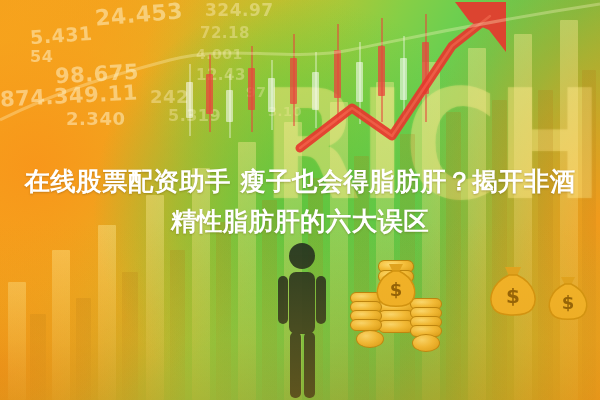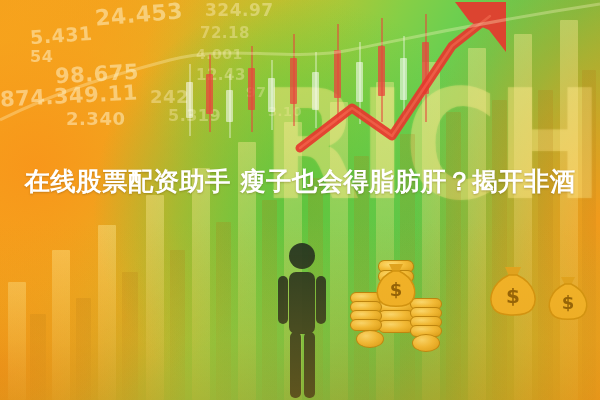--- a/index.html
+++ b/index.html
@@ -348,15 +348,16 @@
   <svg class="bag" style="left:544px; top:272px;" width="48" height="52" viewBox="0 0 48 52">
     <path d="M17 5 L31 5 L27 13 L21 13 Z" fill="#e0a41f"></path>
     <path d="M21 12 C6 19, 2 33, 8 42 C13 49, 35 49, 40 42 C46 33, 42 19, 27 12 Z" fill="#f2b429" stroke="#d0930f" stroke-width="1.5"></path>
     <text x="24" y="37" font-family="DejaVu Sans, sans-serif" font-size="18" font-weight="bold" fill="#8a5c05" text-anchor="middle">$</text>
   </svg>
 
   <div class="bg-bottom-shade"></div>
 
   <div class="headline">
     <span class="ln">在线股票配资助手 瘦子也会得脂肪肝？揭开非酒</span>
+    <span class="ln">精性脂肪肝的六大误区</span>
   </div>
 
 </div>
 
 </body></html>

